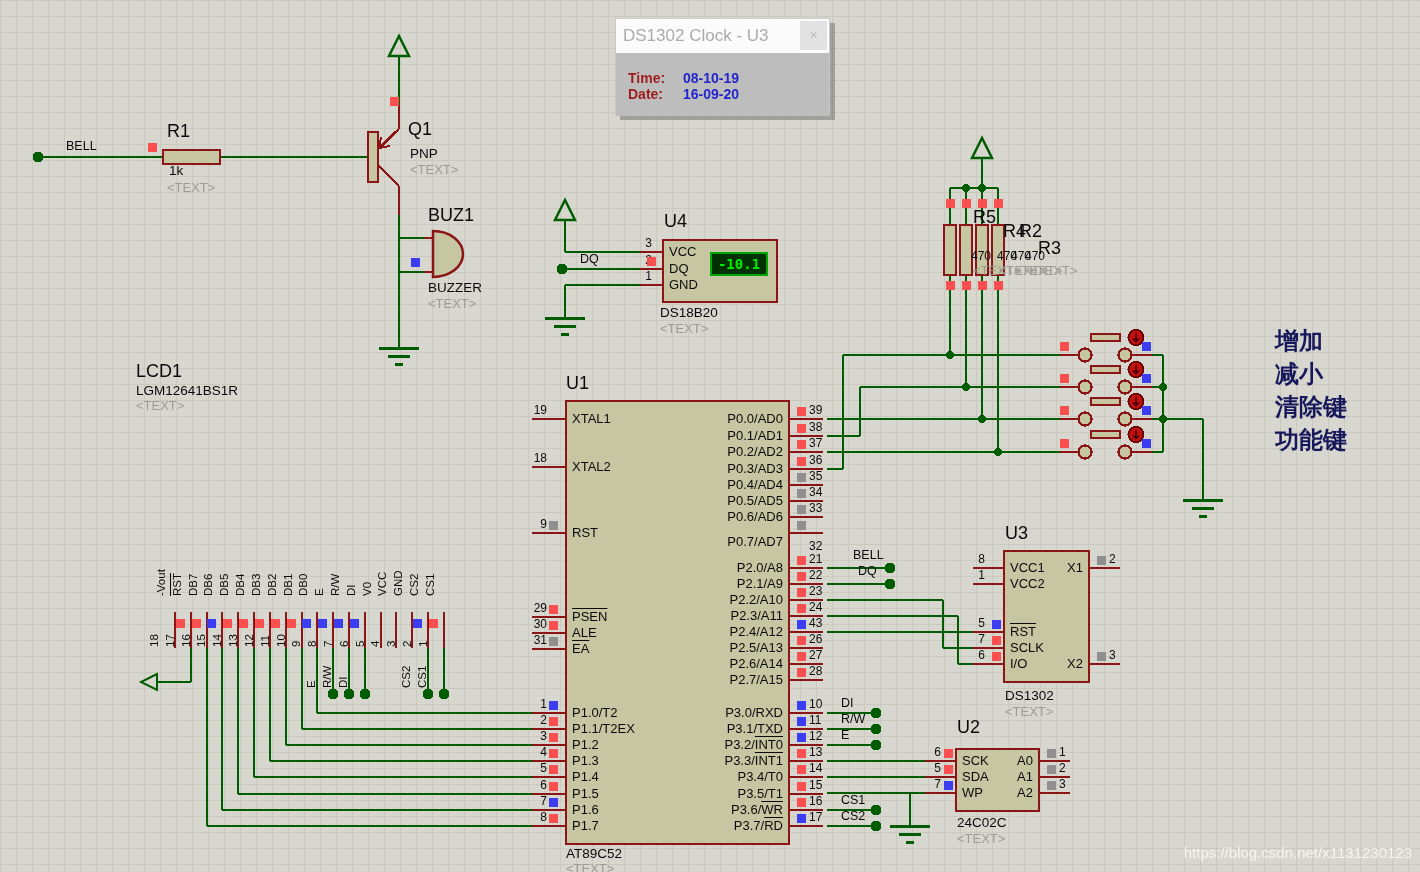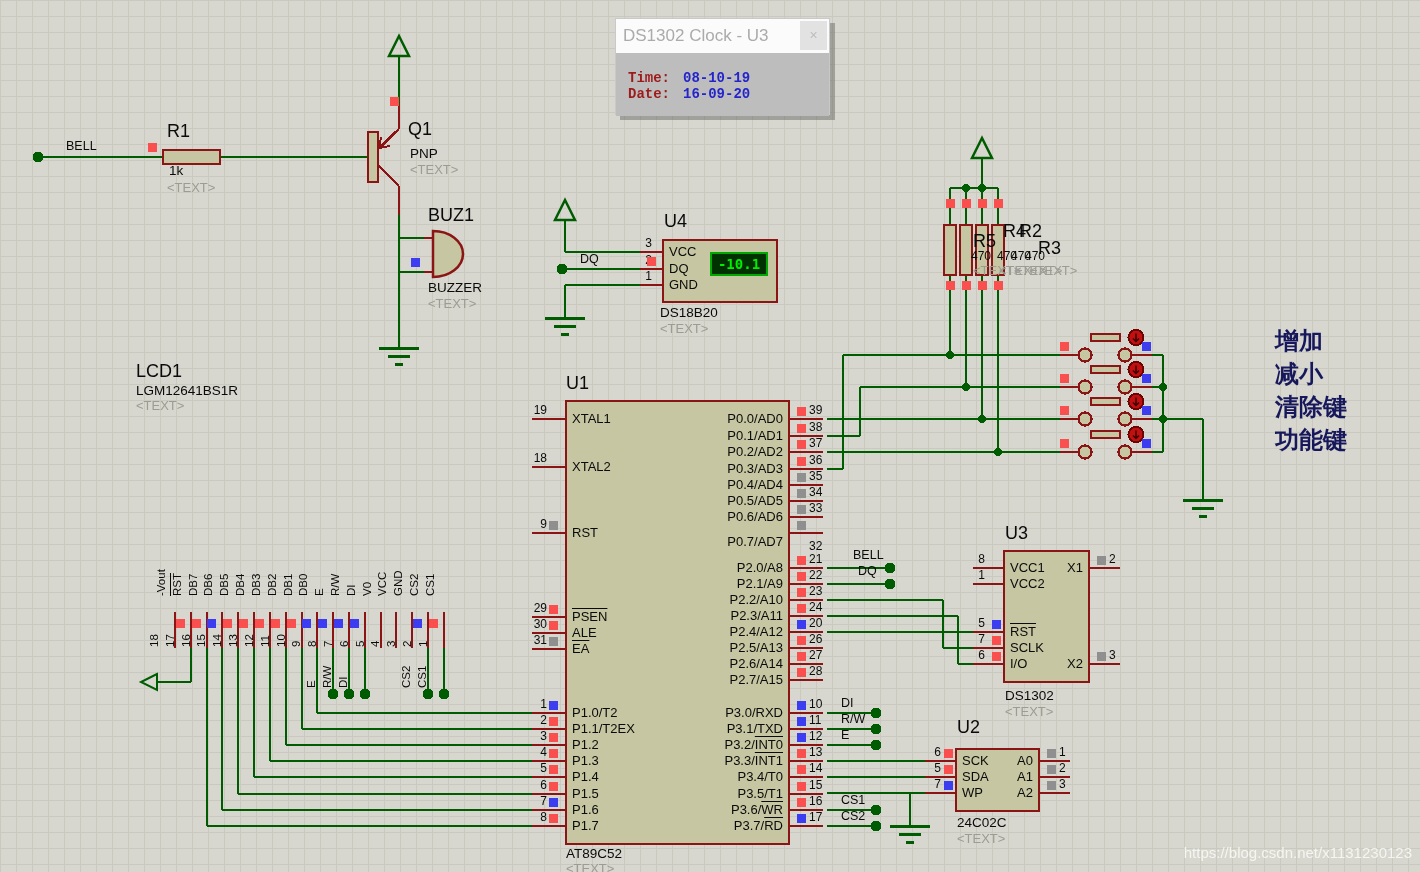--- a/index.html
+++ b/index.html
@@ -33,21 +33,21 @@
   .seg{position:absolute;left:710px;top:252px;width:58px;height:24px;background:#013101;
        border:2px solid #00A800;box-sizing:border-box;color:#00EE00;font-family:"DejaVu Sans Mono",monospace;
        font-weight:700;font-size:14px;text-align:center;line-height:20px;z-index:3;}
   
   .popup{position:absolute;left:615px;top:18px;width:215px;height:97px;z-index:10;
          border:1px solid #C9C9C9;box-sizing:border-box;box-shadow:5px 5px 0 rgba(95,95,90,.45);}
   .popup-title{position:relative;height:34px;background:#FBFBFB;}
   .popup-title span{position:absolute;left:7px;top:7px;font-size:17px;color:#ABABAB;}
   .popup-close{position:absolute;right:2px;top:2px;width:27px;height:29px;background:#E2E2E2;
                color:#BDBDBD;font-size:14px;text-align:center;line-height:29px;}
-  .popup-body{height:63px;background:#BDBDBD;font-family:Liberation Mono, monospace;
+  .popup-body{height:63px;background:#BDBDBD;font-family:Liberation Sans, sans-serif;
               font-weight:700;font-size:14px;}
   .prow{position:absolute;left:12px;white-space:nowrap;}
   .plabel{color:#9E1B1B;}
   .pvalue{color:#2424CC;position:absolute;left:55px;}
   .wm{position:absolute;right:8px;top:844px;font-size:15px;color:rgba(252,252,248,.82);z-index:11;
       font-family:"Liberation Sans",sans-serif;}
 </style>
 </head>
 <body>
 
@@ -379,21 +379,21 @@
     <div class="lbl pname" style="left: 630px; top: 561px; width: 153px; text-align: right;">P2.0/A8</div>
     <div class="lbl pnum" style="left: 809px; top: 569px;">22</div>
     <div class="ind" style="left: 797px; top: 572px; background: rgb(249, 79, 79);"></div>
     <div class="lbl pname" style="left: 630px; top: 577px; width: 153px; text-align: right;">P2.1/A9</div>
     <div class="lbl pnum" style="left: 809px; top: 585px;">23</div>
     <div class="ind" style="left: 797px; top: 588px; background: rgb(249, 79, 79);"></div>
     <div class="lbl pname" style="left: 630px; top: 593px; width: 153px; text-align: right;">P2.2/A10</div>
     <div class="lbl pnum" style="left: 809px; top: 601px;">24</div>
     <div class="ind" style="left: 797px; top: 604px; background: rgb(249, 79, 79);"></div>
     <div class="lbl pname" style="left: 630px; top: 609px; width: 153px; text-align: right;">P2.3/A11</div>
-    <div class="lbl pnum" style="left: 809px; top: 617px;">20</div>
+    <div class="lbl pnum" style="left: 809px; top: 617px;">43</div>
     <div class="ind" style="left: 797px; top: 620px; background: rgb(60, 60, 240);"></div>
     <div class="lbl pname" style="left: 630px; top: 625px; width: 153px; text-align: right;">P2.4/A12</div>
     <div class="lbl pnum" style="left: 809px; top: 633px;">26</div>
     <div class="ind" style="left: 797px; top: 636px; background: rgb(249, 79, 79);"></div>
     <div class="lbl pname" style="left: 630px; top: 641px; width: 153px; text-align: right;">P2.5/A13</div>
     <div class="lbl pnum" style="left: 809px; top: 649px;">27</div>
     <div class="ind" style="left: 797px; top: 652px; background: rgb(249, 79, 79);"></div>
     <div class="lbl pname" style="left: 630px; top: 657px; width: 153px; text-align: right;">P2.6/A14</div>
     <div class="lbl pnum" style="left: 809px; top: 665px;">28</div>
     <div class="ind" style="left: 797px; top: 668px; background: rgb(249, 79, 79);"></div>
@@ -552,21 +552,21 @@
     <div class="lbl ttag" style="left: 428px; top: 297px;">&lt;TEXT&gt;</div>
     <div class="lbl net" style="left: 580px; top: 253px;">DQ</div>
     <div class="ind" style="left: 945.5px; top: 199px; background: rgb(249, 79, 79);"></div>
     <div class="ind" style="left: 945.5px; top: 281px; background: rgb(249, 79, 79);"></div>
     <div class="ind" style="left: 961.5px; top: 199px; background: rgb(249, 79, 79);"></div>
     <div class="ind" style="left: 961.5px; top: 281px; background: rgb(249, 79, 79);"></div>
     <div class="ind" style="left: 977.5px; top: 199px; background: rgb(249, 79, 79);"></div>
     <div class="ind" style="left: 977.5px; top: 281px; background: rgb(249, 79, 79);"></div>
     <div class="ind" style="left: 993.5px; top: 199px; background: rgb(249, 79, 79);"></div>
     <div class="ind" style="left: 993.5px; top: 281px; background: rgb(249, 79, 79);"></div>
-    <div class="lbl ref" style="left: 973px; top: 232px; text-align: center;">R5</div>
+    <div class="lbl ref" style="left: 973px; top: 208px; text-align: center;">R5</div>
     <div class="lbl pnum" style="left: 971px; top: 250px;">470</div>
     <div class="lbl ttag" style="left: 973px; top: 264px;">&lt;TEXT&gt;</div>
     <div class="lbl ref" style="left: 1003px; top: 222px;">R4</div>
     <div class="lbl pnum" style="left: 997px; top: 250px;">470</div>
     <div class="lbl ttag" style="left: 999px; top: 264px;">&lt;TEXT&gt;</div>
     <div class="lbl ref" style="left: 1019px; top: 222px;">R2</div>
     <div class="lbl pnum" style="left: 1011px; top: 250px;">470</div>
     <div class="lbl ttag" style="left: 1014px; top: 264px;">&lt;TEXT&gt;</div>
     <div class="lbl ref" style="left: 1038px; top: 239px;">R3</div>
     <div class="lbl pnum" style="left: 1025px; top: 250px;">470</div>

